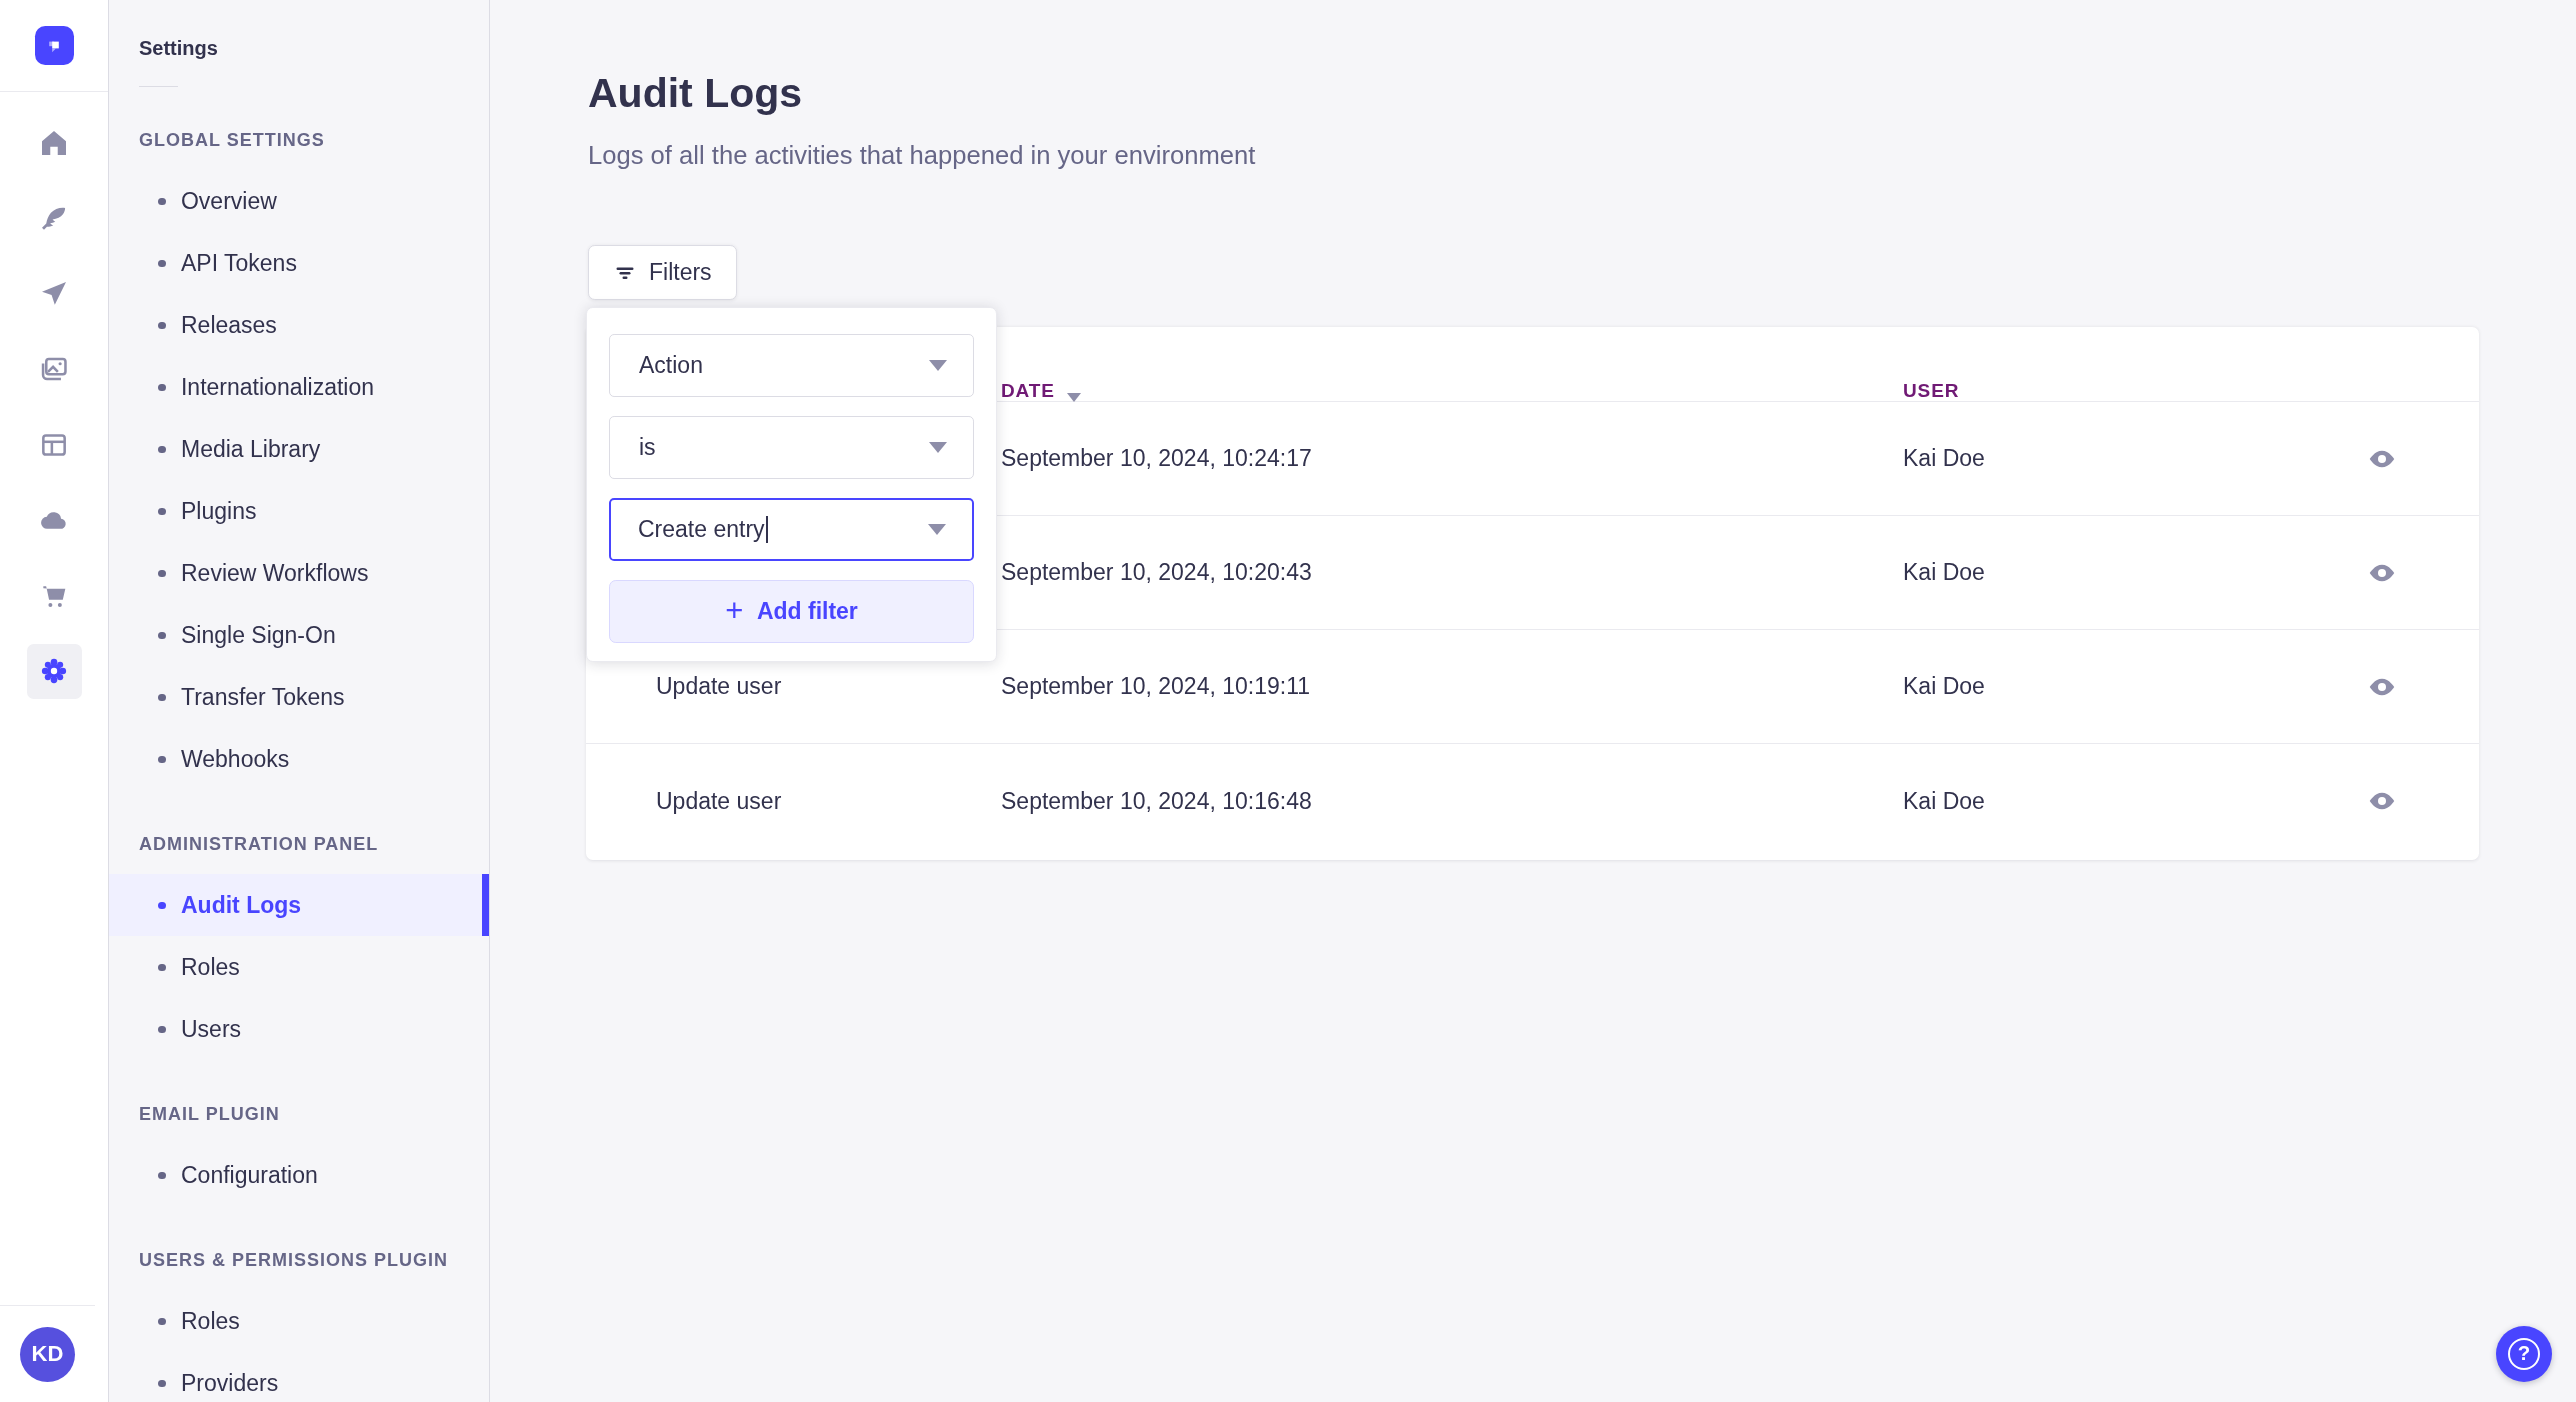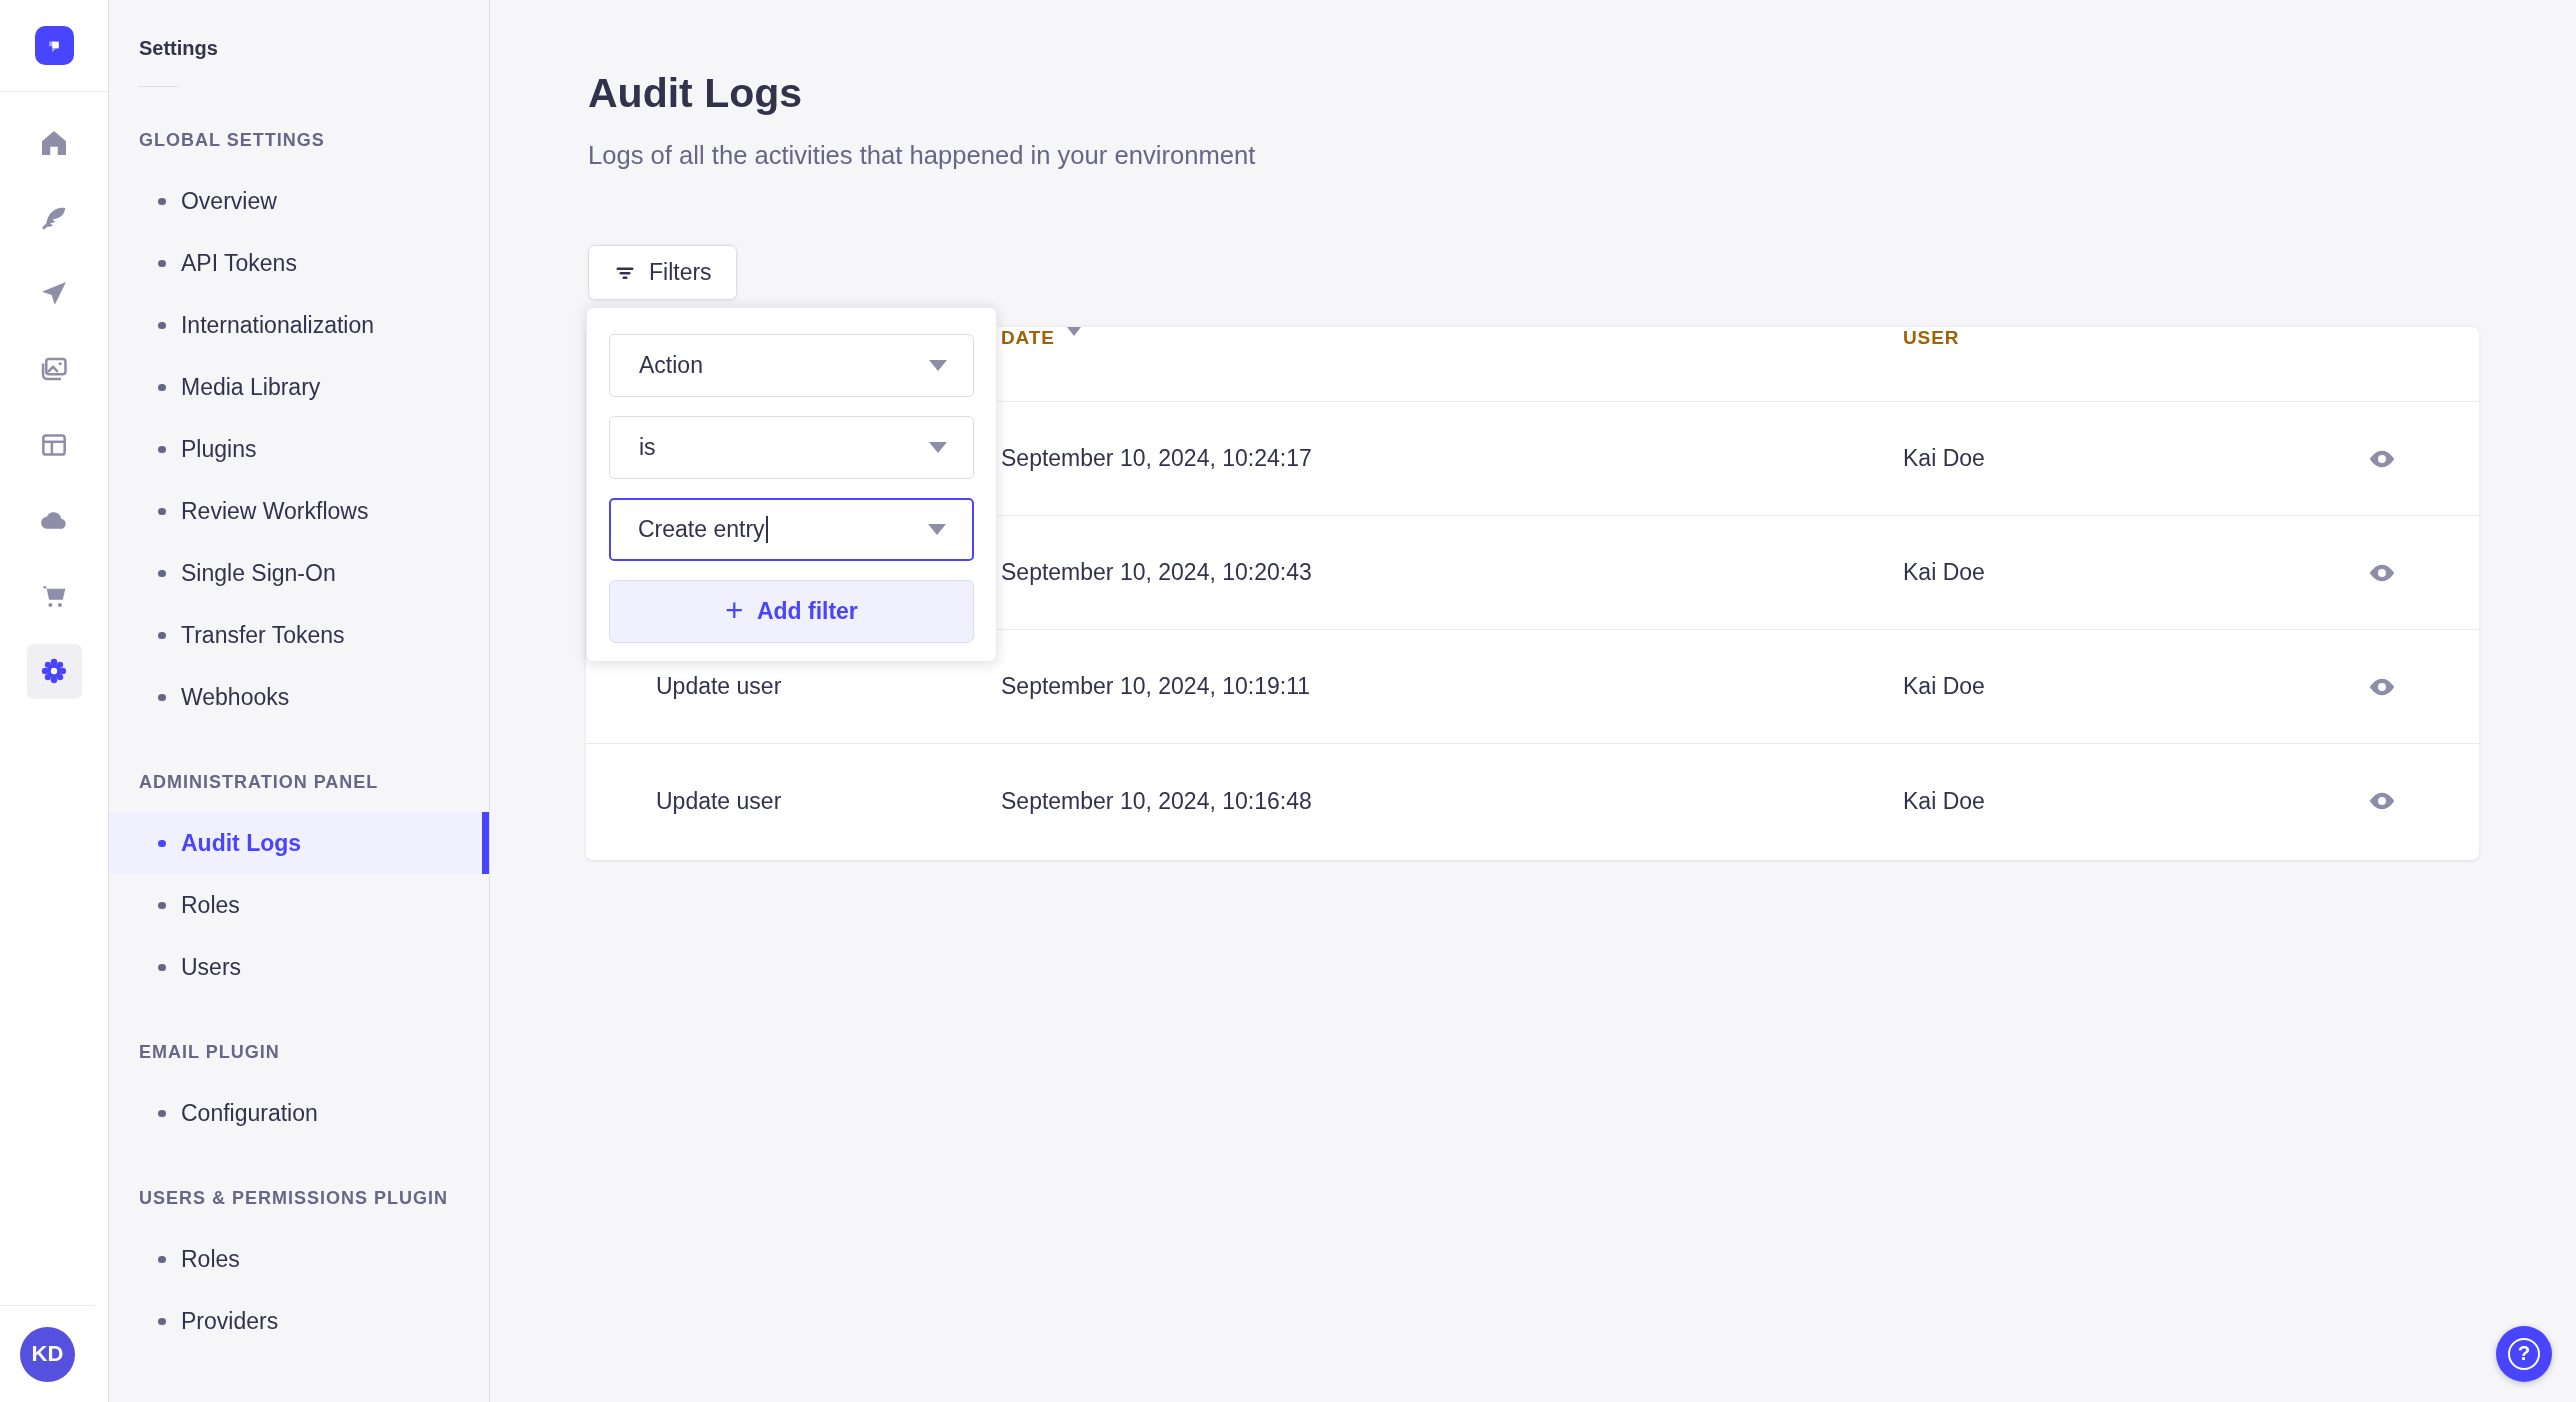--- a/index.html
+++ b/index.html
@@ -47,22 +47,22 @@
   .filters-btn { position:absolute; left:97px; top:245px; height:55px; padding:0 24px;
     background:#FFFFFF; border:0.9px solid #DCDCE4; border-radius:6.8px;
     display:flex; align-items:center; gap:12px; cursor:pointer;
     font-size:23px; font-weight:500; color:#32324D; box-shadow:0 0.9px 3.4px rgba(33,33,52,.08); }
   .filters-btn svg { width:24px; height:24px; }
 
   
   .card { position:absolute; left:95px; top:327px; width:1893px; height:533px;
     background:#FFFFFF; border-radius:6.8px; box-shadow:0 0.9px 3.4px rgba(33,33,52,.1); z-index:1; }
   .thead { position:relative; height:75px; border-bottom:0.9px solid #EAEAEF; }
-  .th { position:absolute; top:0; height:75px; display:flex; align-items:flex-start; gap:12px;
-    font-size:19px; font-weight:600; letter-spacing:0.9px; color:#a16207; text-transform:uppercase; }
+  .th { position:absolute; top:0; height:75px; display:flex; align-items:flex-end; gap:12px;
+    font-size:19px; font-weight:600; letter-spacing:0.9px; color:#701a75; text-transform:uppercase; }
   .th-date { left:415px; cursor:pointer; }
   .th-user { left:1317px; }
   .sort-caret { width:0; height:0; border-left:7.7px solid transparent;
     border-right:7.7px solid transparent; border-top:9.4px solid #8E8EA9; }
   .trow { position:relative; height:114px; border-bottom:0.9px solid #EAEAEF;text-align:right; }
   .trow:last-child { border-bottom:none; }
   .td { position:absolute; top:0; height:100%; display:flex; align-items:center;
     font-size:23px; color:#32324D; }
   .td-action { left:70px; }
   .td-date { left:415px; }
@@ -183,20 +183,24 @@
     <div class="nav-item">
         <span class="bullet"></span>
         <span>Overview</span>
       </div>
     <div class="nav-item">
         <span class="bullet"></span>
         <span>API Tokens</span>
       </div>
     <div class="nav-item">
         <span class="bullet"></span>
+        <span>Releases</span>
+      </div>
+    <div class="nav-item">
+        <span class="bullet"></span>
         <span>Internationalization</span>
       </div>
     <div class="nav-item">
         <span class="bullet"></span>
         <span>Media Library</span>
       </div>
     <div class="nav-item">
         <span class="bullet"></span>
         <span>Plugins</span>
       </div>

